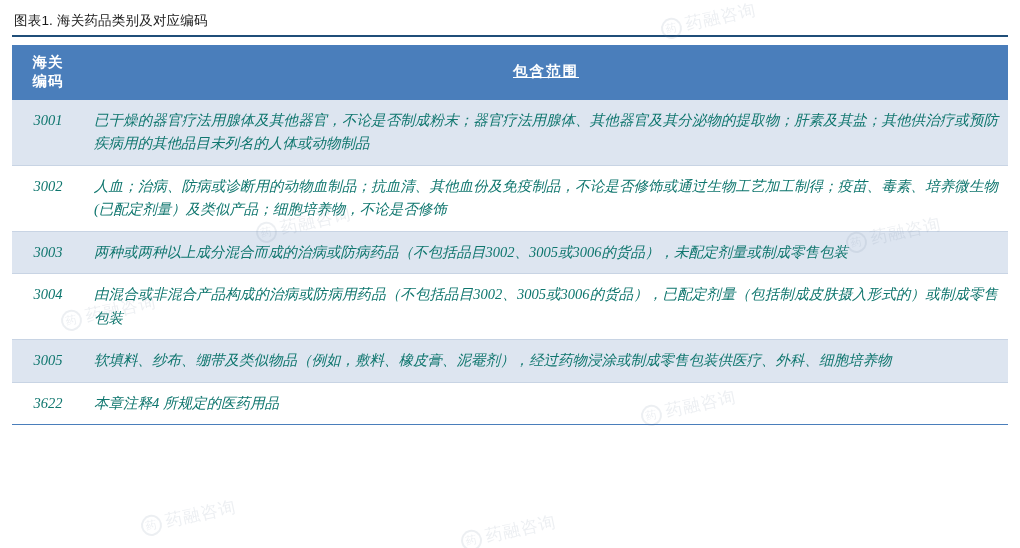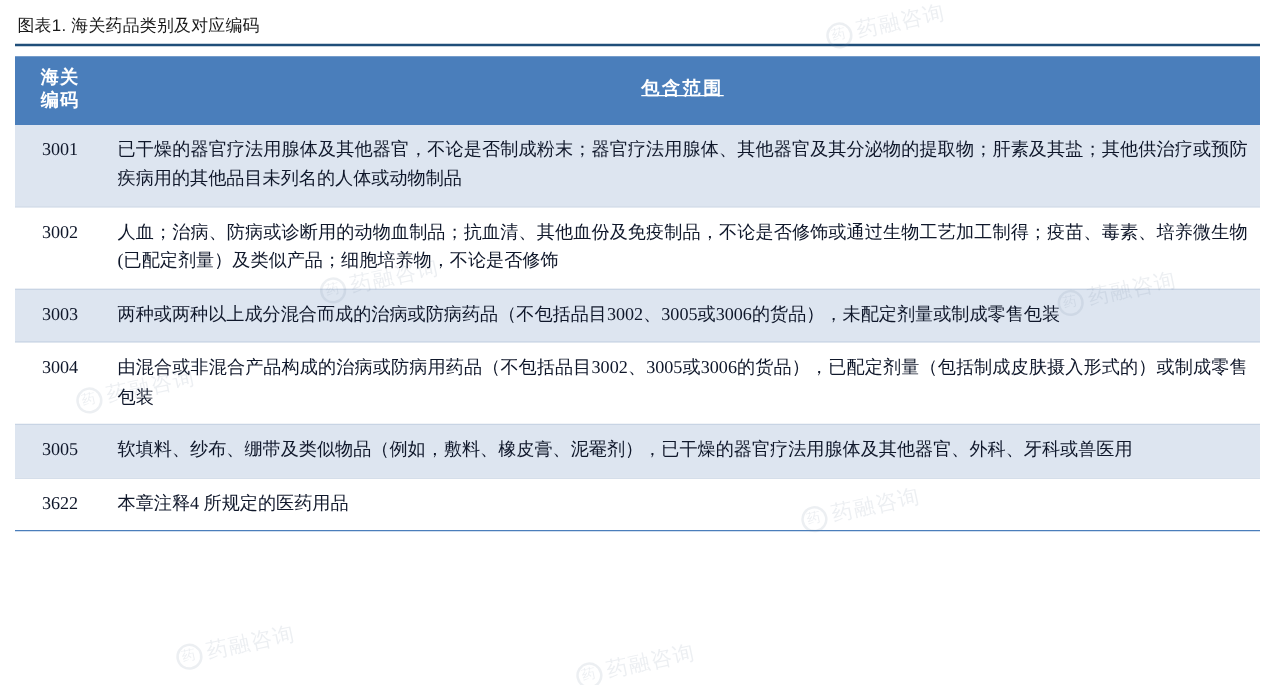--- a/index.html
+++ b/index.html
@@ -55,25 +55,26 @@
     text-align: center;
     letter-spacing: 1px;
   }
   th.scope-head {
     text-align: center;
     letter-spacing: 2px;
     text-decoration: underline;
   }
   table.customs td {
     font-size: 14.5px;
-    color: #0f172a;
+    color: #0f766e;
     vertical-align: top;
     padding: 9px 10px 9px 10px;
     line-height: 1.62;
     border-bottom: 1px solid #c8d4e4;
+    font-style: italic;
   }
   td.code {
     text-align: center;
     width: 72px;
     white-space: nowrap;
     padding-left: 2px;
     padding-right: 2px;
   }
   td.scope {
     text-align: justify;
@@ -157,21 +158,21 @@
       <tr class="odd">
         <td class="code">3003</td>
         <td class="scope">两种或两种以上成分混合而成的治病或防病药品（不包括品目3002、3005或3006的货品），未配定剂量或制成零售包装</td>
       </tr>
       <tr class="even">
         <td class="code">3004</td>
         <td class="scope">由混合或非混合产品构成的治病或防病用药品（不包括品目3002、3005或3006的货品），已配定剂量（包括制成皮肤摄入形式的）或制成零售包装</td>
       </tr>
       <tr class="odd">
         <td class="code">3005</td>
-        <td class="scope">软填料、纱布、绷带及类似物品（例如，敷料、橡皮膏、泥罨剂），已干燥的器官疗法用腺体及其他器官、外科、牙科或兽医用</td>
+        <td class="scope">软填料、纱布、绷带及类似物品（例如，敷料、橡皮膏、泥罨剂），经过药物浸涂或制成零售包装供医疗、外科、细胞培养物</td>
       </tr>
       <tr class="even last">
         <td class="code">3622</td>
         <td class="scope">本章注释4 所规定的医药用品</td>
       </tr>
     </tbody>
   </table>
 
   <div class="wm wm-1"><span class="mark">药</span><span>药融咨询</span></div>
   <div class="wm wm-2"><span class="mark">药</span><span>药融咨询</span></div>

